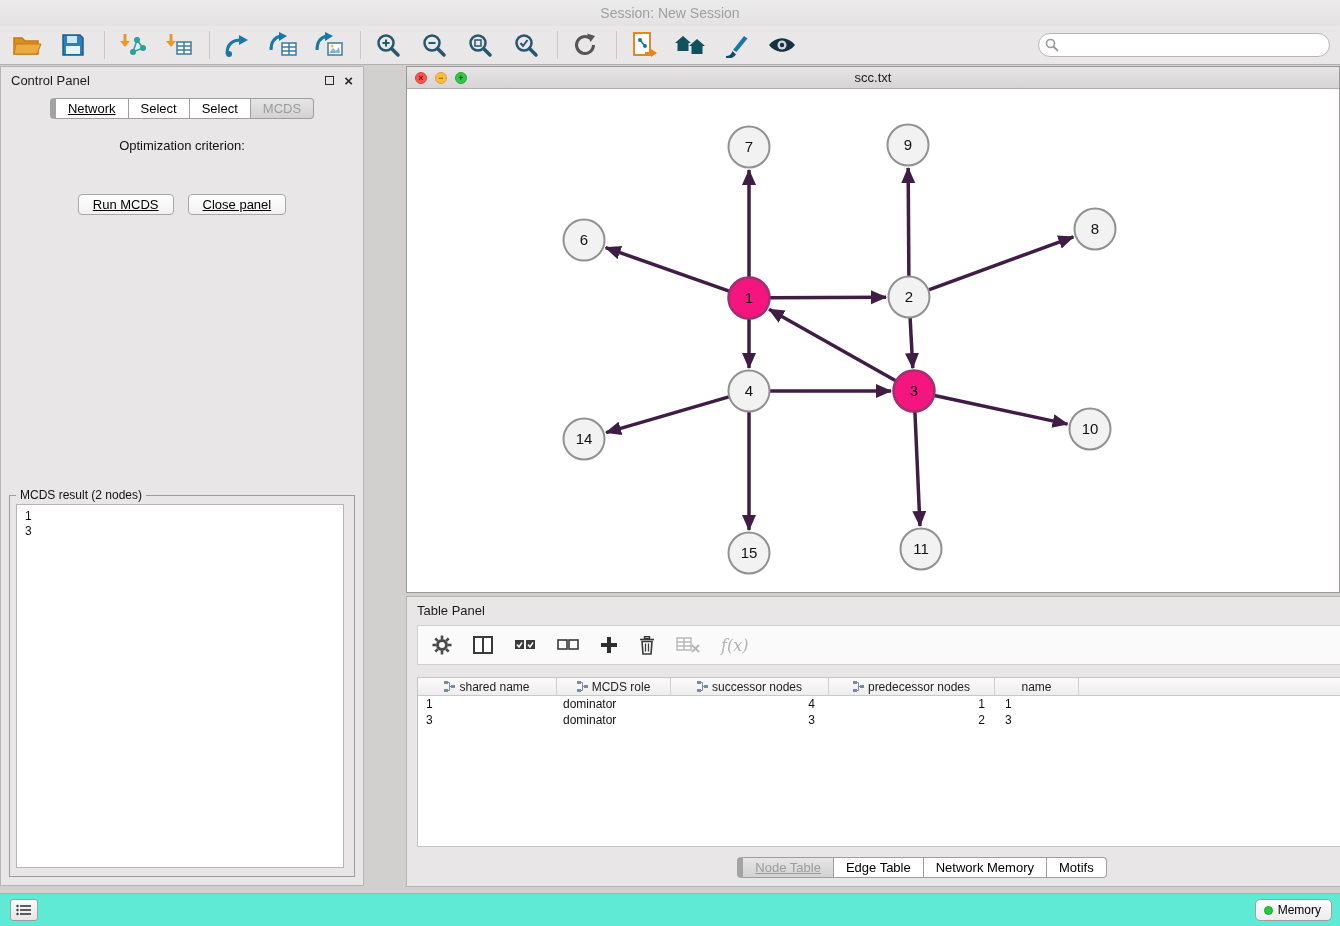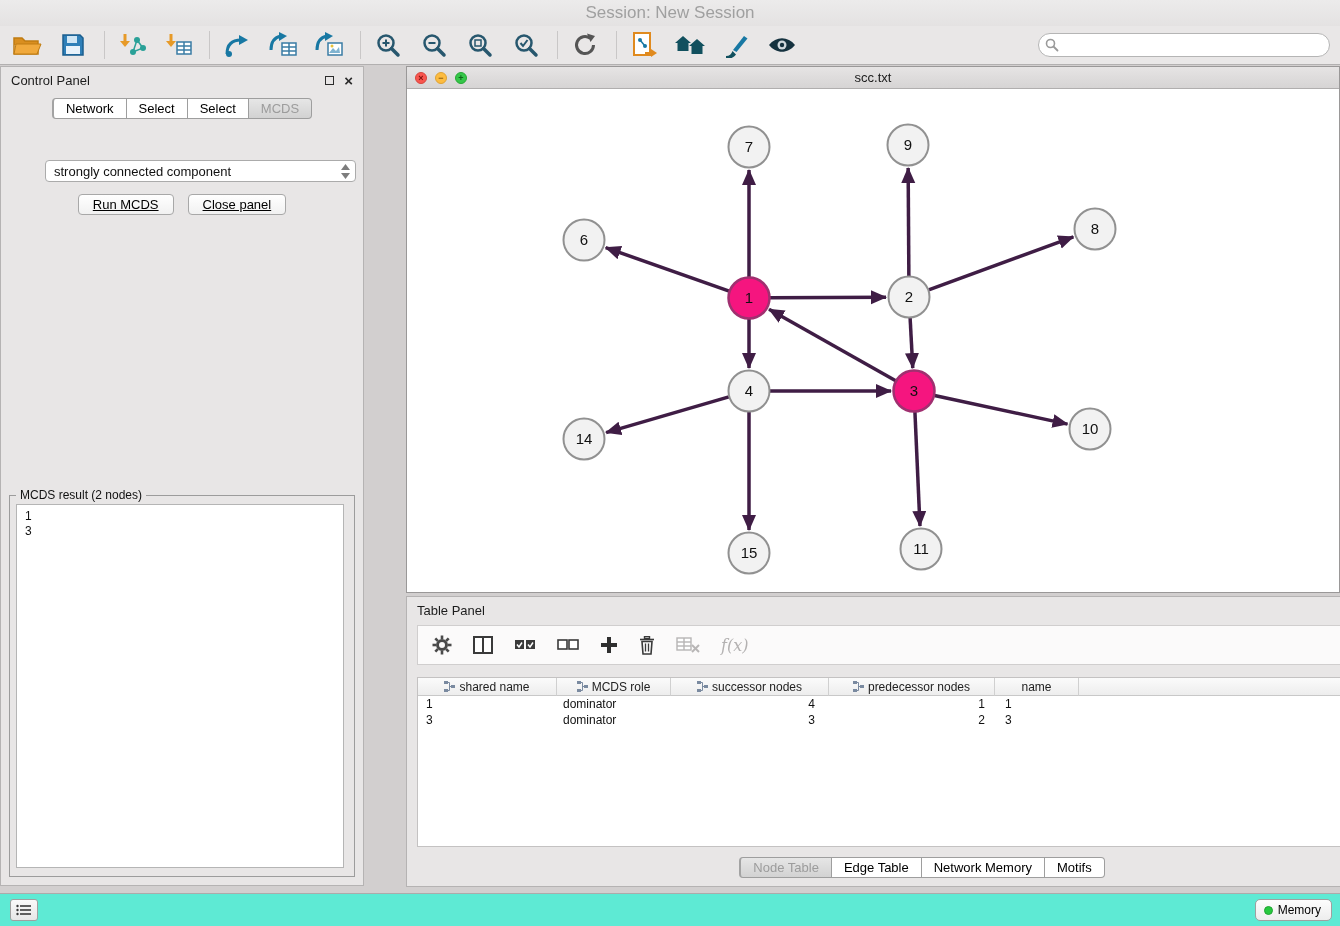--- a/index.html
+++ b/index.html
@@ -11,21 +11,21 @@
     overflow:hidden;
     font-size:13px;
     color:#111;
   }
   
   .titlebar {
     position:absolute; top:0; left:0; right:0; height:26px;
     background:linear-gradient(#ecebeb,#e4e2e2);
     display:flex; align-items:center; justify-content:center;
   }
-  .titlebar .title { color:#a0a0a0; font-size:17px; }
+  .titlebar .title { color:#a0a0a0; font-size:14px; }
   .toolbar {
     position:absolute; top:26px; left:0; right:0; height:39px;
     background:#e9e7e7; border-bottom:1px solid #b2b0b0;
     display:flex; align-items:center; padding:0 10px;
   }
   .tbicon {
     width:34px; height:34px; background:transparent; border:none; padding:0;
     display:flex; align-items:center; justify-content:center; margin-right:12px; cursor:default;
   }
   .sep { width:1px; height:28px; background:#c9c7c7; margin:0 10px 0 2px; }
@@ -43,21 +43,21 @@
   .cp-header { position:relative; height:26px; display:flex; align-items:center; padding:0 10px; }
   .panel-title { font-size:13px; color:#1c1c1c; }
   .win-btns { margin-left:auto; display:flex; align-items:center; gap:10px; }
   .float-box { width:9px; height:9px; border:1.5px solid #2b2b2b; display:inline-block; }
   .close-x { font-size:15px; font-weight:bold; color:#2b2b2b; line-height:9px; }
   .segment { display:flex; justify-content:center; }
   .segment .tab {
     padding:2px 12px; font-size:13px; background:#fff; border:1px solid #9e9e9e;
     border-left:none; color:#000; cursor:default; white-space:nowrap;
   }
-  .segment .tab:first-child { border-left:2px solid #a3a3a3; border-radius:4px 0 0 4px; }
+  .segment .tab:first-child { border-left:6px solid #a3a3a3; border-radius:4px 0 0 4px;text-decoration:underline; }
   .segment .tab:last-child { border-radius:0 4px 4px 0; }
   .segment .tab.active { background:linear-gradient(#e6e6e6,#d2d2d2); color:#9c9c9c; }
   .cp-tabs { position:absolute; top:31px; left:0; right:0; }
   .opt-label { position:absolute; top:71px; left:0; right:0; text-align:center; font-size:13px; }
   .dropdown {
     position:absolute; top:93px; left:44px; width:311px; height:22px;
     background:#fff; border:1px solid #ababab; border-radius:4px;
     display:flex; align-items:center; padding-left:8px; font-size:13px;
   }
   .dropdown .arrows { position:absolute; right:4px; top:2px; }
@@ -319,29 +319,21 @@
         <span class="float-box"></span>
         <span class="close-x">×</span>
       </span>
     </div>
     <div class="segment cp-tabs">
       <span class="tab">Network</span>
       <span class="tab">Select</span>
       <span class="tab">Select</span>
       <span class="tab active">MCDS</span>
     </div>
-    <div class="dropdown">
-      <span>strongly connected component</span>
-      <span class="arrows">
-        <svg width="11" height="17" viewBox="0 0 11 17">
-          <path d="M5.5 1 L10 7 H1 z" fill="#7d7d7d"></path>
-          <path d="M5.5 16 L1 10 H10 z" fill="#7d7d7d"></path>
-        </svg>
-      </span>
-    </div>
+    <div class="opt-label">Optimization criterion:</div>
     <div class="btn-row">
       <button class="btn">Run MCDS</button>
       <button class="btn">Close panel</button>
     </div>
     <div class="mcds-result">
       <div class="legend">MCDS result (2 nodes)</div>
       <div class="result-box">
         <div>1</div>
         <div>3</div>
       </div>

